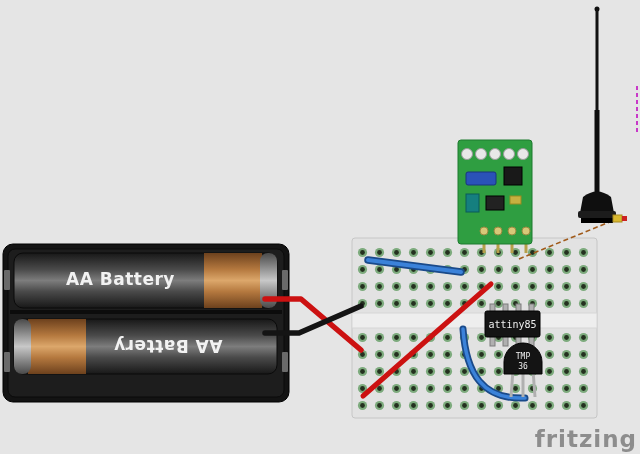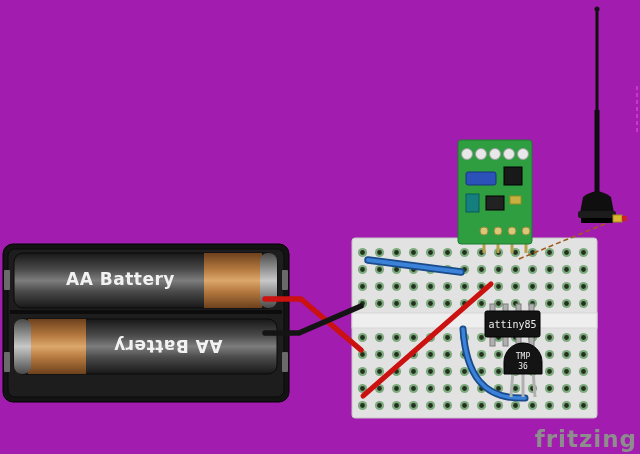--- a/index.html
+++ b/index.html
@@ -1,16 +1,16 @@
 <!DOCTYPE html>
 <html><head>
 <meta charset="utf-8">
 <style>
   html,body{margin:0;padding:0;background:#fff;}
-  .canvas{position:relative;width:640px;height:454px;background:#a21caf;overflow:hidden;
+  .canvas{position:relative;width:640px;height:454px;background:#e5e5e5;overflow:hidden;
           font-family:"DejaVu Sans",sans-serif;}
   svg{position:absolute;left:0;top:0;}
   text{font-family:"DejaVu Sans",sans-serif;}
   .mono{font-family:"DejaVu Sans Mono",monospace;}
   .batlabel{font-weight:bold;fill:#f2f2f2;font-size:17px;letter-spacing:0.5px;}
   .wmark{font-weight:bold;font-size:23px;letter-spacing:1px;}
 </style>
 </head>
 <body>
 

